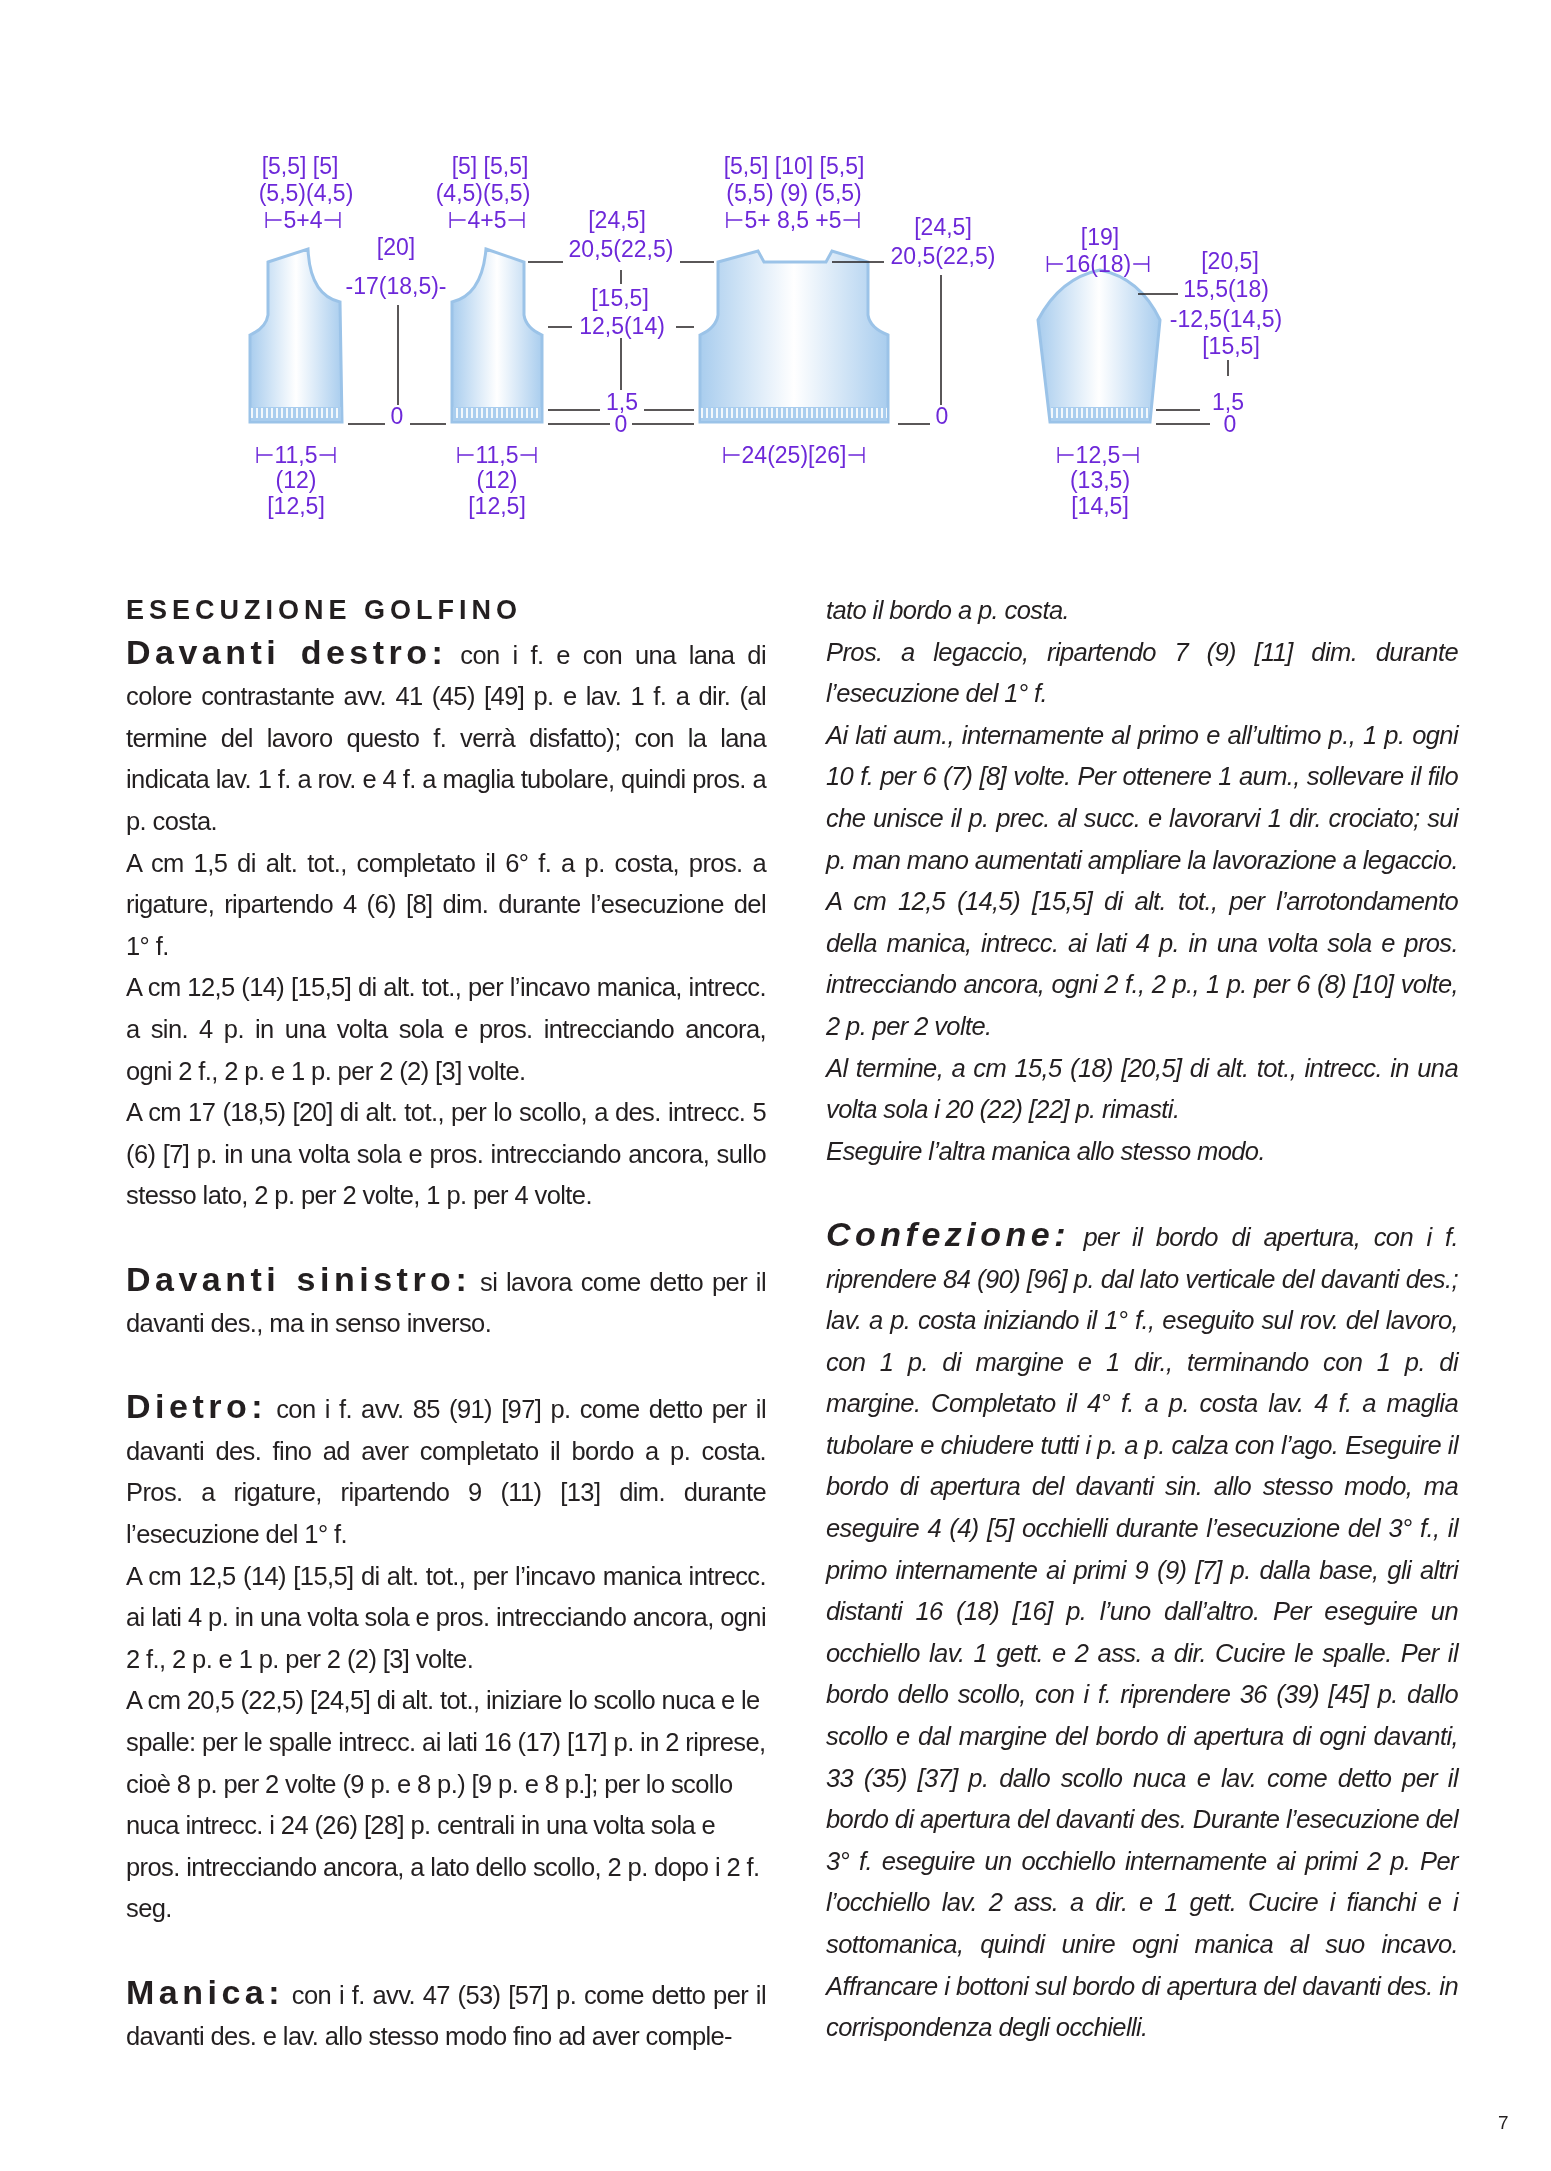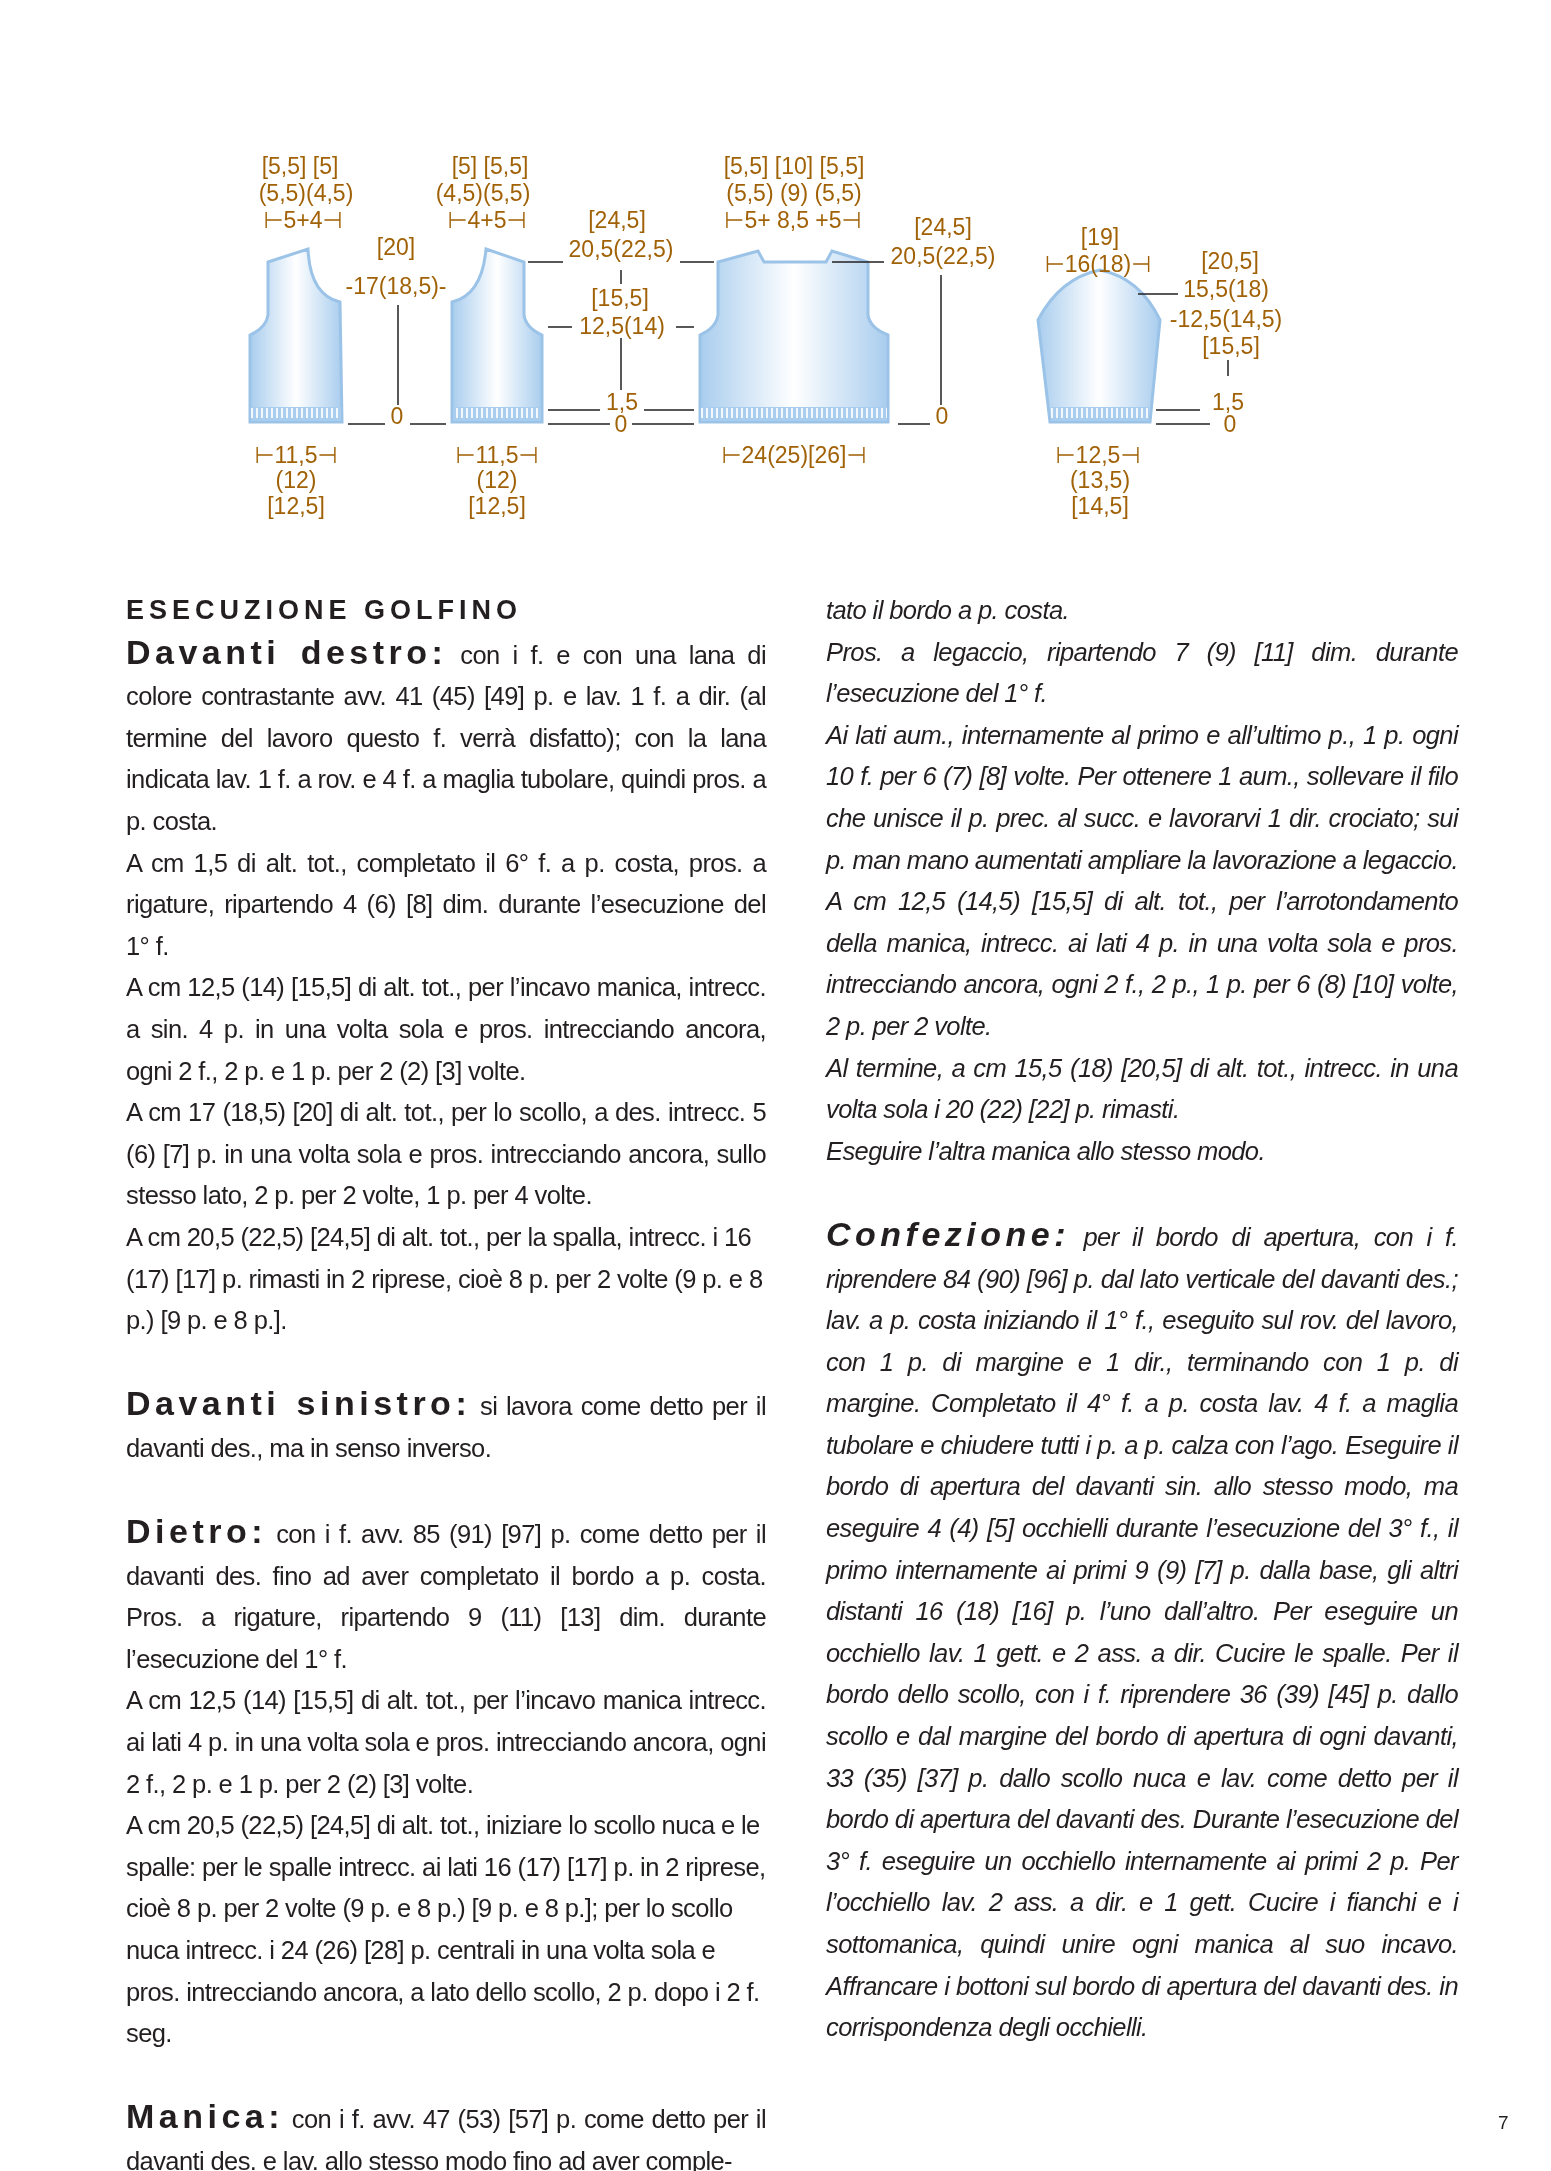--- a/index.html
+++ b/index.html
@@ -1,21 +1,21 @@
 <!DOCTYPE html>
 <html><head>
 <meta charset="utf-8">
 <style>
   html, body { margin:0; padding:0; background:#ffffff; }
   body { width:1551px; height:2171px; position:relative; overflow:hidden;
          font-family:"DejaVu Sans Condensed","Liberation Sans Narrow","Liberation Sans",sans-serif; color:#231f20; }
   .diagram { position:absolute; left:0; top:0; width:1551px; height:560px; }
   .diagram svg { position:absolute; left:0; top:0; }
   .lbl { position:absolute; font-family:"Liberation Sans",sans-serif; font-size:23px; line-height:25px;
-         color:#a16207; white-space:nowrap; text-align:center; transform:translateX(-50%); }
+         color:#6d28d9; white-space:nowrap; text-align:center; transform:translateX(-50%); }
   .col { position:absolute; width:640px; font-size:25.5px; line-height:41.6px;
          font-family:"Liberation Sans",sans-serif; letter-spacing:-0.6px; }
   .col.left { left:126px; top:590px; }
   .col.right { left:826px; top:590px; width:632px;font-style:italic; }
   .col p { margin:0; text-align:justify; }
   .col p.last { text-align:left; }
   .heading { font-weight:bold; letter-spacing:5px; font-size:27px; display:block; }
   .sect-title { font-weight:bold; letter-spacing:4.5px; font-size:34px; }
   .gap { height:41.6px; }
   .page-num { position:absolute; left:1498px; top:2112px; font-family:"Liberation Sans",sans-serif; font-size:19px; }
@@ -129,21 +129,20 @@
   <div class="lbl" style="left:1100px;top:468px">(13,5)</div>
   <div class="lbl" style="left:1100px;top:494px">[14,5]</div>
 </div>
 
 <div class="col left">
   <span class="heading">ESECUZIONE GOLFINO</span>
   <p><span class="sect-title">Davanti destro:</span><span> con i f. e con una lana di colore contrastante avv. 41 (45) [49] p. e lav. 1 f. a dir. (al termine del lavoro questo f. verrà disfatto); con la lana indicata lav. 1 f. a rov. e 4 f. a maglia tubolare, quindi pros. a p. costa.</span></p>
   <p>A cm 1,5 di alt. tot., completato il 6° f. a p. costa, pros. a rigature, ripartendo 4 (6) [8] dim. durante l’esecuzione del 1° f.</p>
   <p>A cm 12,5 (14) [15,5] di alt. tot., per l’incavo manica, intrecc. a sin. 4 p. in una volta sola e pros. intrecciando ancora, ogni 2 f., 2 p. e 1 p. per 2 (2) [3] volte.</p>
   <p>A cm 17 (18,5) [20] di alt. tot., per lo scollo, a des. intrecc. 5 (6) [7] p. in una volta sola e pros. intrecciando ancora, sullo stesso lato, 2 p. per 2 volte, 1 p. per 4 volte.</p>
-  <p class="last">A cm 20,5 (22,5) [24,5] di alt. tot., per la spalla, intrecc. i 16 (17) [17] p. rimasti in 2 riprese, cioè 8 p. per 2 volte (9 p. e 8 p.) [9 p. e 8 p.].</p>
   <div class="gap"></div>
   <p><span class="sect-title">Davanti sinistro:</span><span> si lavora come detto per il davanti des., ma in senso inverso.</span></p>
   <div class="gap"></div>
   <p><span class="sect-title">Dietro:</span><span> con i f. avv. 85 (91) [97] p. come detto per il davanti des. fino ad aver completato il bordo a p. costa. Pros. a rigature, ripartendo 9 (11) [13] dim. durante l’esecuzione del 1° f.</span></p>
   <p>A cm 12,5 (14) [15,5] di alt. tot., per l’incavo manica intrecc. ai lati 4 p. in una volta sola e pros. intrecciando ancora, ogni 2 f., 2 p. e 1 p. per 2 (2) [3] volte.</p>
   <p class="last">A cm 20,5 (22,5) [24,5] di alt. tot., iniziare lo scollo nuca e le spalle: per le spalle intrecc. ai lati 16 (17) [17] p. in 2 riprese, cioè 8 p. per 2 volte (9 p. e 8 p.) [9 p. e 8 p.]; per lo scollo nuca intrecc. i 24 (26) [28] p. centrali in una volta sola e pros. intrecciando ancora, a lato dello scollo, 2 p. dopo i 2 f. seg.</p>
   <div class="gap"></div>
   <p><span class="sect-title">Manica:</span><span> con i f. avv. 47 (53) [57] p. come detto per il davanti des. e lav. allo stesso modo fino ad aver comple-</span></p>
 </div>
 

